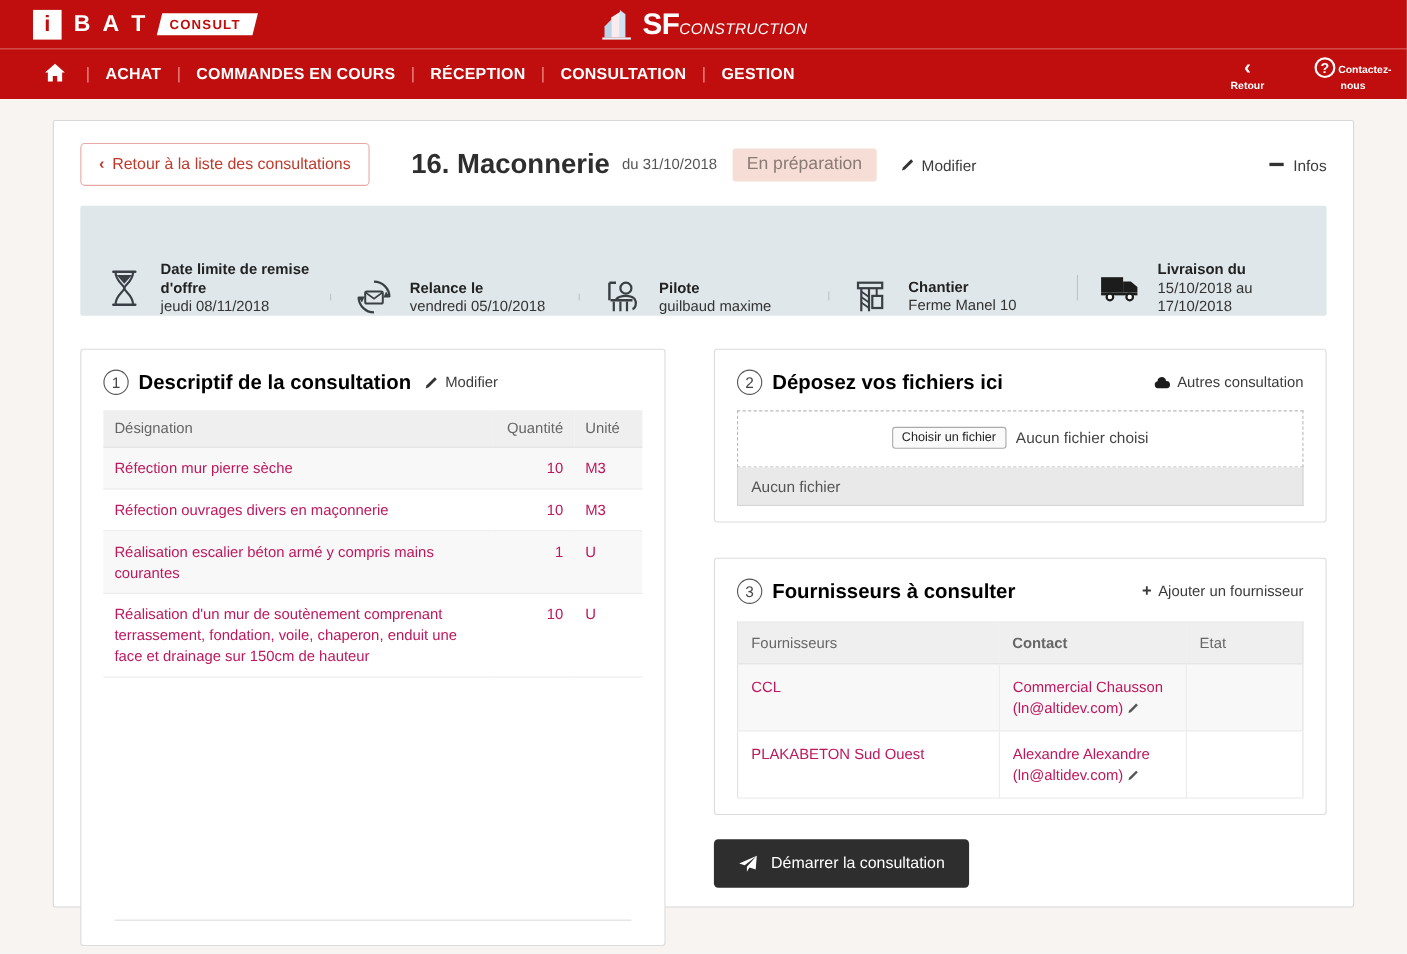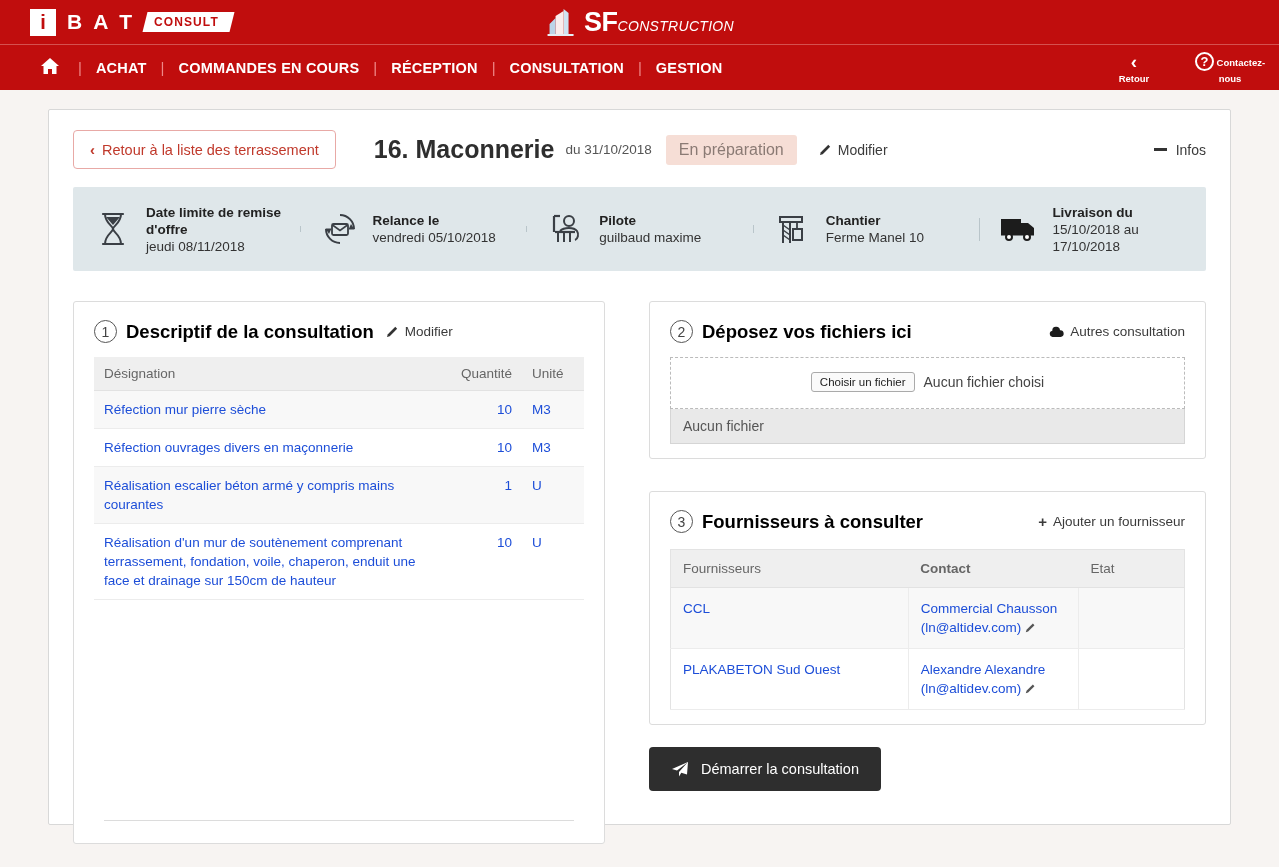--- a/index.html
+++ b/index.html
@@ -110,21 +110,21 @@
   }
   .infos-toggle {
     margin-left: auto; color: #3b3b3b; font-size: 14px;
     display: flex; align-items: center; gap: 9px; cursor: pointer;
   }
   .minus-bar { display: inline-block; width: 13px; height: 3px; background: #333; }
 
   
   .info-strip {
     background: #dfe7ea; margin-top: 18px; border-radius: 2px;
-    display: flex; align-items: center; height: 84px;
+    display: flex; align-items: flex-end; height: 100px;
   }
   .info-cell {
     flex: 1; display: flex; align-items: center; gap: 13px;
     padding: 0 14px 0 20px; position: relative;
   }
   .info-cell + .info-cell::before {
     content: ""; position: absolute; left: 0; top: 14px; bottom: 14px;
     width: 1px; background: #b9c5ca;
   }
   .info-ico { width: 40px; flex-shrink: 0; display: flex; justify-content: center; }
@@ -153,21 +153,21 @@
   }
   .panel-action.inline { margin-left: 12px; }
 
   
   table { width: 100%; border-collapse: collapse; margin-top: 14px; }
   th {
     background: #efefef; color: #666; font-weight: normal; font-size: 13.5px;
     text-align: left; padding: 9px 10px; border-bottom: 1px solid #e2e2e2;
   }
   td {
-    font-size: 13.5px; color: #1d4ed8; padding: 9px 10px;
+    font-size: 13.5px; color: #be185d; padding: 9px 10px;
     border-bottom: 1px solid #ececec; line-height: 19px; vertical-align: top;
   }
   tr.alt td { background: #f8f8f8; }
   .num { text-align: right; width: 74px; }
   .unit { width: 62px; }
   .left-panel-body { height: 472px; position: relative; }
   .bottom-rule {
     position: absolute; bottom: 8px; left: 10px; right: 10px;
     height: 1px; background: #dcdcdc;
   }
@@ -263,21 +263,21 @@
     </div>
   </div>
 </div>
 
 <div class="page-wrap">
 <div class="main-card">
 
   <div class="title-row">
     <div class="back-btn">
       <span class="chev">‹</span>
-      <span>Retour à la liste des terrassement</span>
+      <span>Retour à la liste des consultations</span>
     </div>
     <div class="page-title">16. Maconnerie</div>
     <div class="title-date">du 31/10/2018</div>
     <div class="badge">En préparation</div>
     <div class="modifier-link">
       <svg class="pencil" viewBox="0 0 14 14">
         <path d="M1 13 L2 10 L10 2 L12 4 L4 12 Z" fill="#333"></path>
       </svg>
       <span>Modifier</span>
     </div>

